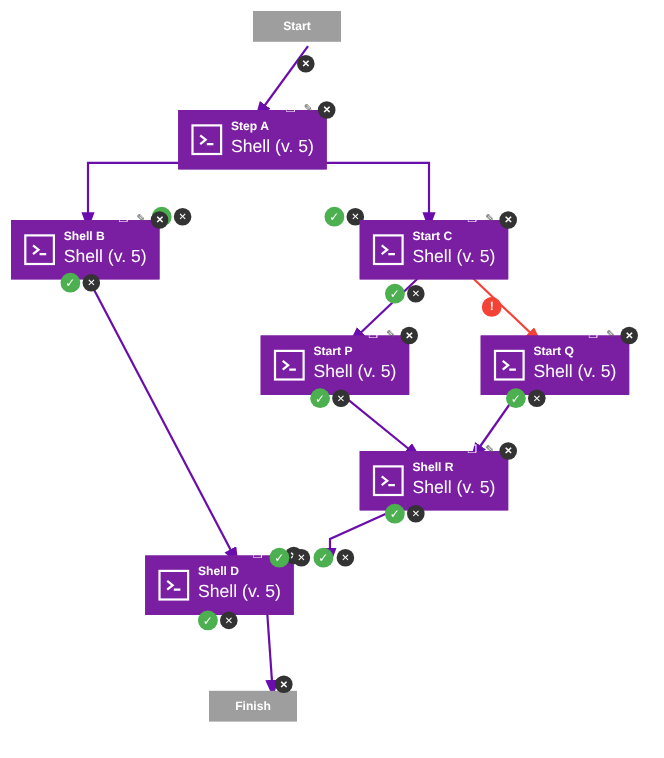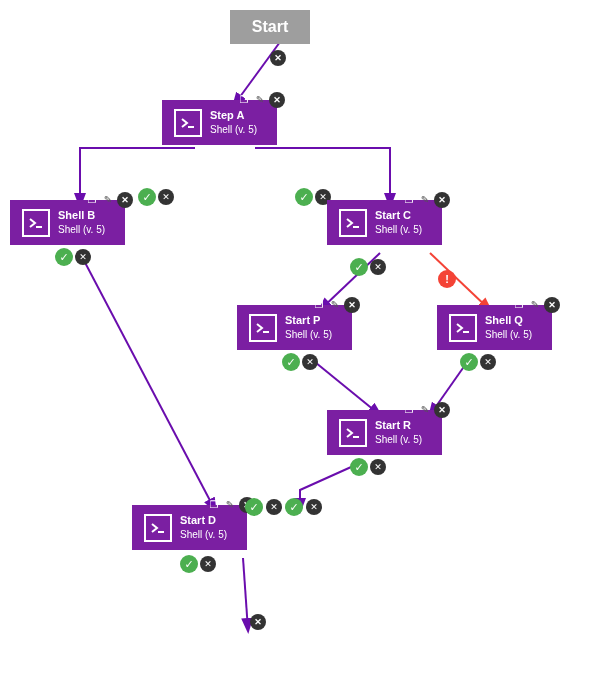--- a/index.html
+++ b/index.html
@@ -53,27 +53,27 @@
       height: 16px;
       fill: white;
     }
     .node-box .label {
       font-size: 11px;
       line-height: 1.4;
       font-weight: bold;
     }
     .node-box .label .sub {
       font-weight: normal;
-      font-size: 10px;
+      font-size: 16px;
     }
     
     .terminal-box {
       background: #9E9E9E;
       color: white;
-      font-size: 16px;
+      font-size: 11px;
       font-weight: bold;
       padding: 8px 20px;
       text-align: center;
       min-width: 80px;
     }
     
     .connector-group {
       position: absolute;
       display: flex;
       align-items: center;
@@ -312,21 +312,21 @@
         <span class="icon-edit">✎</span>
         <span class="icon-close">✕</span>
       </div>
       <div class="icon">
         <svg viewBox="0 0 16 16">
             <polyline points="2,4 7,8 2,12" stroke="white" stroke-width="2" fill="none"></polyline>
             <line x1="8" y1="12" x2="14" y2="12" stroke="white" stroke-width="2"></line>
           </svg>
       </div>
       <div class="label">
-        <div>Shell Q</div>
+        <div>Start Q</div>
         <div class="sub">Shell (v. 5)</div>
       </div>
     </div>
   </div>
 
   <div class="connector-group" style="left:460px; top:353px;">
     <span class="icon-check">✓</span>
     <span class="icon-x">✕</span>
   </div>
 
@@ -337,21 +337,21 @@
         <span class="icon-edit">✎</span>
         <span class="icon-close">✕</span>
       </div>
       <div class="icon">
         <svg viewBox="0 0 16 16">
             <polyline points="2,4 7,8 2,12" stroke="white" stroke-width="2" fill="none"></polyline>
             <line x1="8" y1="12" x2="14" y2="12" stroke="white" stroke-width="2"></line>
           </svg>
       </div>
       <div class="label">
-        <div>Start R</div>
+        <div>Shell R</div>
         <div class="sub">Shell (v. 5)</div>
       </div>
     </div>
   </div>
 
   <div class="connector-group" style="left:350px; top:458px;">
     <span class="icon-check">✓</span>
     <span class="icon-x">✕</span>
   </div>
 
@@ -362,36 +362,41 @@
         <span class="icon-edit">✎</span>
         <span class="icon-close">✕</span>
       </div>
       <div class="icon">
         <svg viewBox="0 0 16 16">
             <polyline points="2,4 7,8 2,12" stroke="white" stroke-width="2" fill="none"></polyline>
             <line x1="8" y1="12" x2="14" y2="12" stroke="white" stroke-width="2"></line>
           </svg>
       </div>
       <div class="label">
-        <div>Start D</div>
+        <div>Shell D</div>
         <div class="sub">Shell (v. 5)</div>
       </div>
     </div>
   </div>
 
   <div class="connector-group" style="left:245px; top:498px; gap:3px;">
     <span class="icon-check">✓</span>
     <span class="icon-x">✕</span>
     <span class="icon-check">✓</span>
     <span class="icon-x">✕</span>
   </div>
 
   <div class="connector-group" style="left:180px; top:555px;">
     <span class="icon-check">✓</span>
     <span class="icon-x">✕</span>
   </div>
 
+  <div class="node" style="left:190px; top:628px;">
+    <div class="terminal-box">
+      <span>Finish</span>
+    </div>
+  </div>
 
   <div class="connector-group" style="left:250px; top:614px;">
     <span class="icon-close">✕</span>
   </div>
 
 </div>
 
 </body></html>

